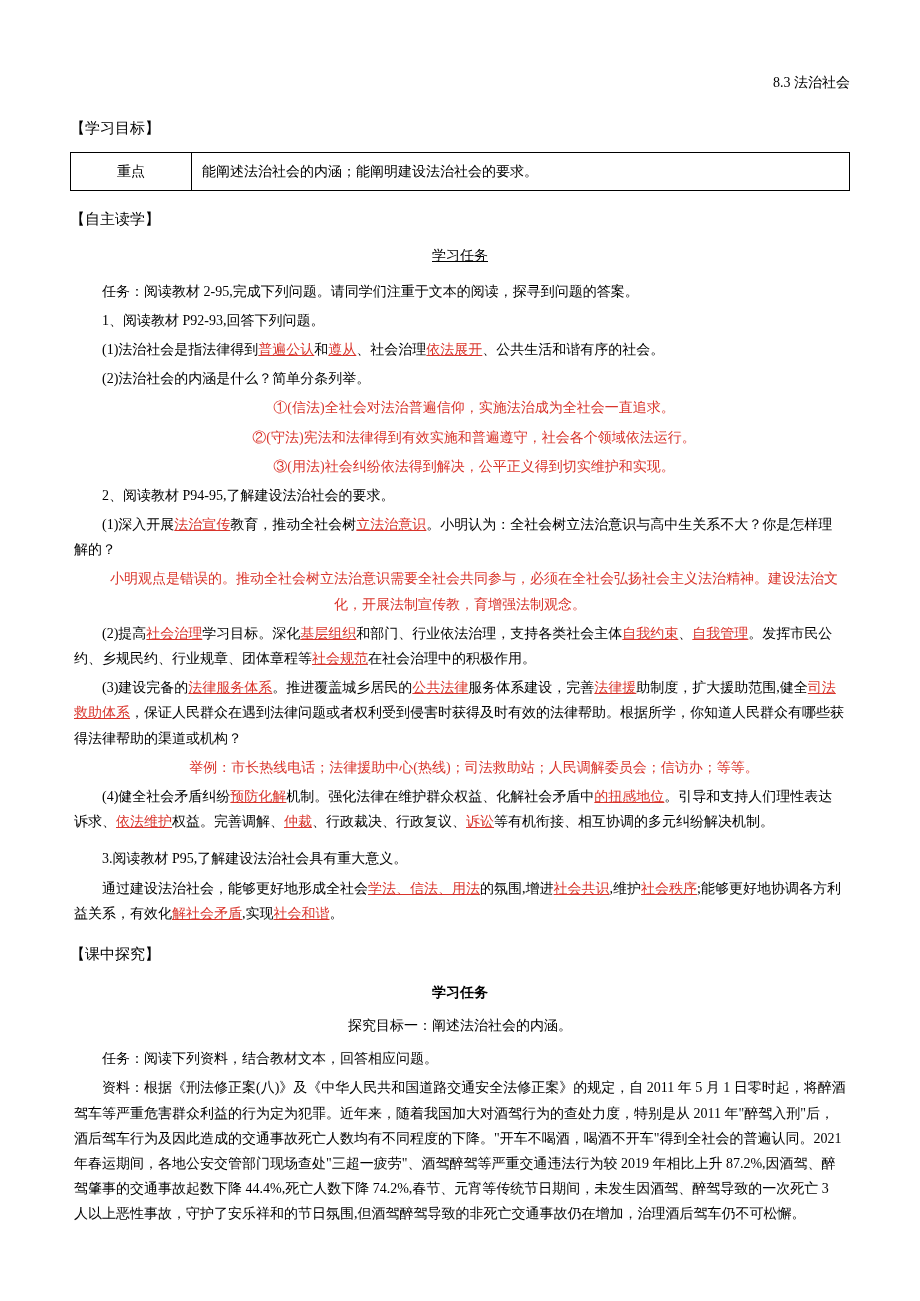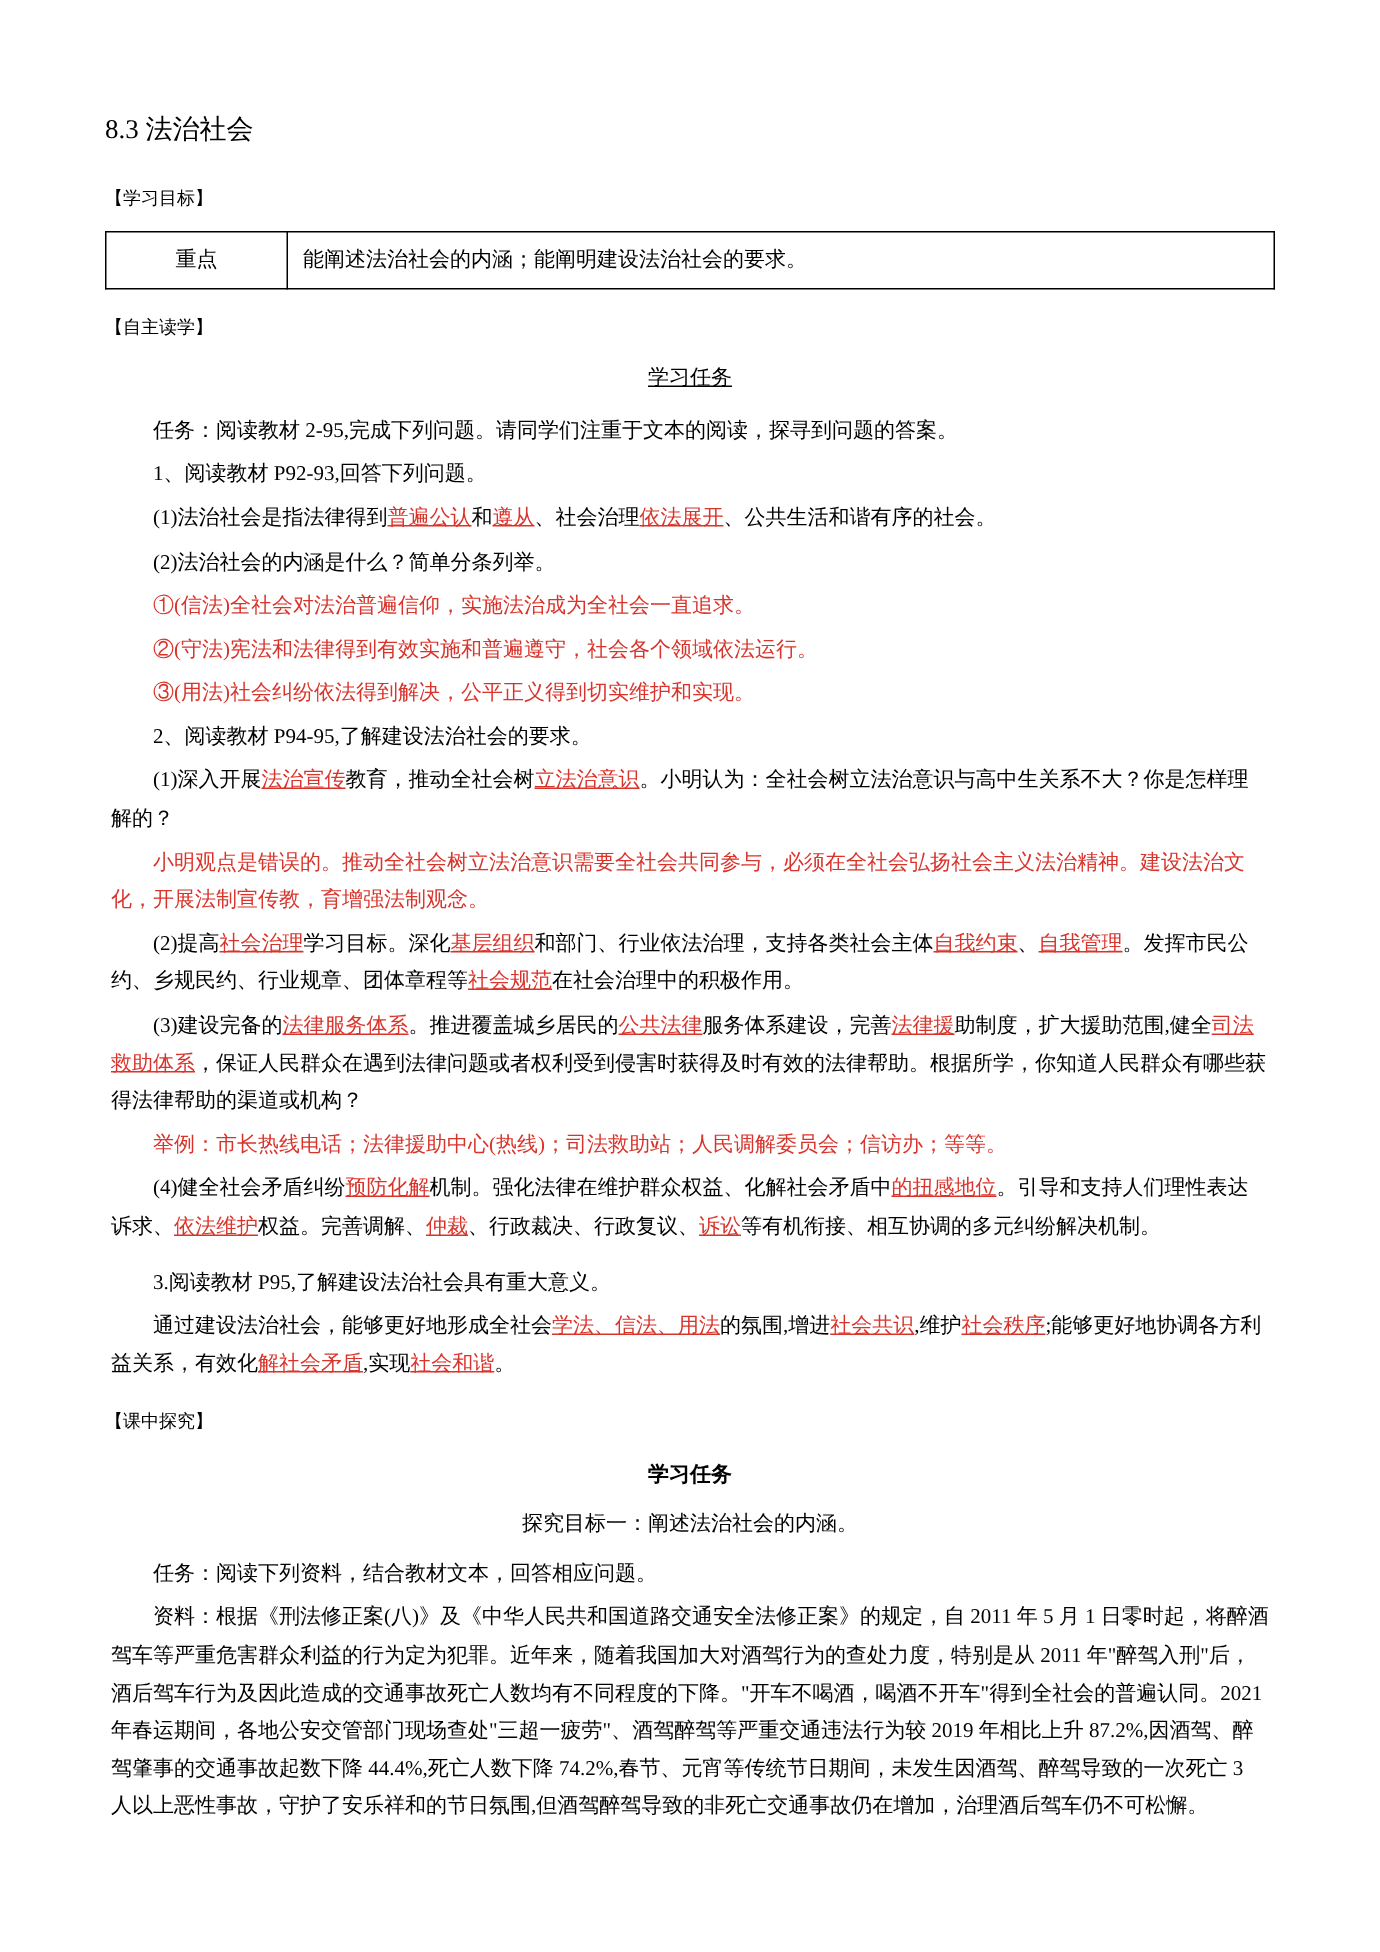--- a/index.html
+++ b/index.html
@@ -7,26 +7,26 @@
       font-size: 14px;
       line-height: 1.8;
       color: #000;
       background: #fff;
       width: 920px;
       margin: 0;
       padding: 70px 70px 40px 70px;
       box-sizing: border-box;
     }
     .title {
-      text-align: left;
-      font-size: 18px;
+      text-align: right;
+      font-size: 14px;
       margin-bottom: 20px;
     }
     .section-heading {
-      font-size: 12px;
+      font-size: 15px;
       margin: 15px 0 10px 0;
     }
     table.goals {
       border-collapse: collapse;
       width: 100%;
       margin-bottom: 15px;
     }
     table.goals td {
       border: 1px solid #000;
       padding: 6px 10px;
@@ -43,21 +43,21 @@
     }
     .task-heading2 {
       text-align: center;
       font-weight: bold;
       margin: 12px 0 6px 0;
     }
     .para {
       text-indent: 2em;
       margin: 4px 4px;
     }
-    .red { color: #d9342b; }
+    .red { color: #d9342b; text-align: center; }
     .u { text-decoration: underline; }
     .subheading {
       text-align: center;
       margin: 8px 0;
     }
   </style>
 </head>
 <body>
 
 <div class="title">8.3 法治社会</div>

